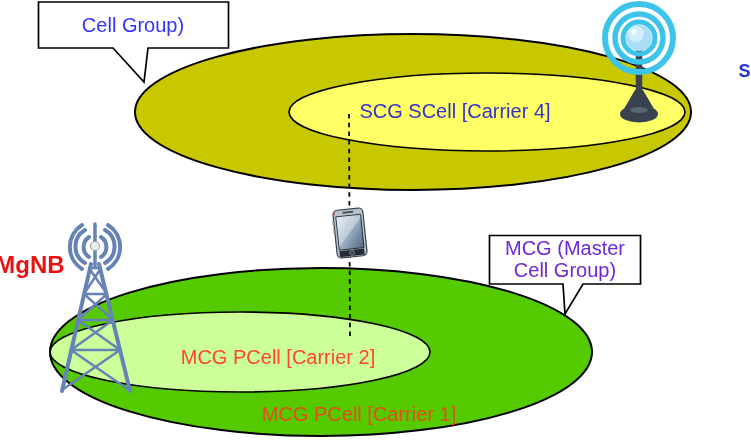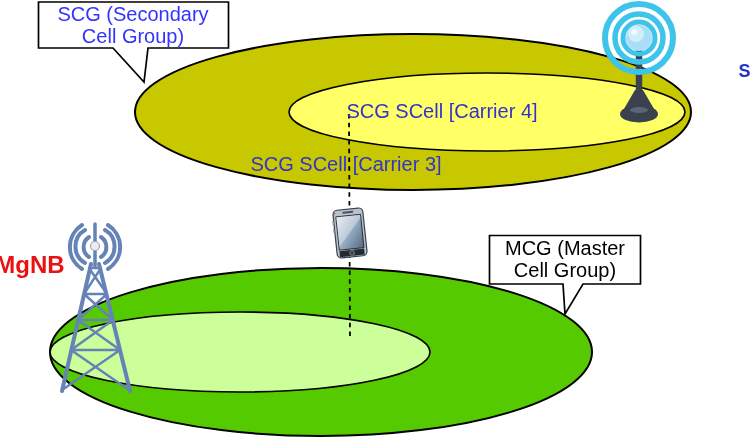--- a/index.html
+++ b/index.html
@@ -6,24 +6,24 @@
   .stage {
     position:relative; width:751px; height:441px; background:#ffffff;
     font-family:"Liberation Sans", sans-serif; overflow:hidden;
   }
   .stage svg { position:absolute; left:0; top:0; }
   .lbl {
     position:absolute; transform:translate(-50%,-50%);
     font-size:20px; white-space:nowrap; text-align:center; line-height:22px;
   }
   .scg-callout-pos { left:133px; top:25px;  color:#3333ff; }
-  .mcg-callout-pos { left:565px; top:259px; color:#000000; }
+  .mcg-callout-pos { left:565px; top:259px; color:#6d28d9; }
   .sgnb-pos  { left:719px; top:71px;  color:#2233cc; font-weight:bold; font-size:18px;margin-left:44px; }
   .mgnb-pos  { left:30px;  top:265px; color:#e91111; font-weight:bold; font-size:24px; }
-  .scell4-pos { left:442px; top:111px; color:#3333cc; }
+  .scell4-pos { left:455px; top:111px; color:#3333cc; }
   .scell3-pos { left:346px; top:164px; color:#3333cc; }
   .pcell2-pos { left:278px; top:357px; color:#ff4433; }
   .pcell1-pos { left:359px; top:414px; color:#e8491d; }
 </style>
 </head>
 <body>
 
 <div class="stage">
 
   <svg viewBox="0 0 751 441" width="751" height="441">
@@ -80,28 +80,28 @@
       <rect x="344.5" y="211.2" width="11" height="2" rx="1" fill="#48525e"></rect>
       <rect x="337.6" y="250" width="24.8" height="6" fill="#232a33"></rect>
       <circle cx="350" cy="253" r="2.4" fill="#39424e" stroke="#8a96a3" stroke-width="0.7"></circle>
       <rect x="333.5" y="219" width="1.4" height="5" rx="0.7" fill="#98a4b2"></rect>
       <rect x="333.5" y="227" width="1.4" height="5" rx="0.7" fill="#98a4b2"></rect>
       <circle cx="336.5" cy="212" r="0.9" fill="#c94a3f"></circle>
     </g>
   </svg>
 
   <div class="lbl scg-callout-pos">
-    <div>SCG (Secondary</div>
     <div>Cell Group)</div>
   </div>
 
   <div class="lbl mcg-callout-pos">
     <div>MCG (Master</div>
     <div>Cell Group)</div>
   </div>
 
   <div class="lbl sgnb-pos">SgNB</div>
   <div class="lbl mgnb-pos">MgNB</div>
 
   <div class="lbl scell4-pos">SCG SCell [Carrier 4]</div>
-  <div class="lbl scell3-pos">SCG SCell [Carrier 3]</div>
+  <div class="lbl pcell2-pos">MCG PCell [Carrier 2]</div>
+  <div class="lbl pcell1-pos">MCG PCell [Carrier 1]</div>
 
 </div>
 
 </body></html>

